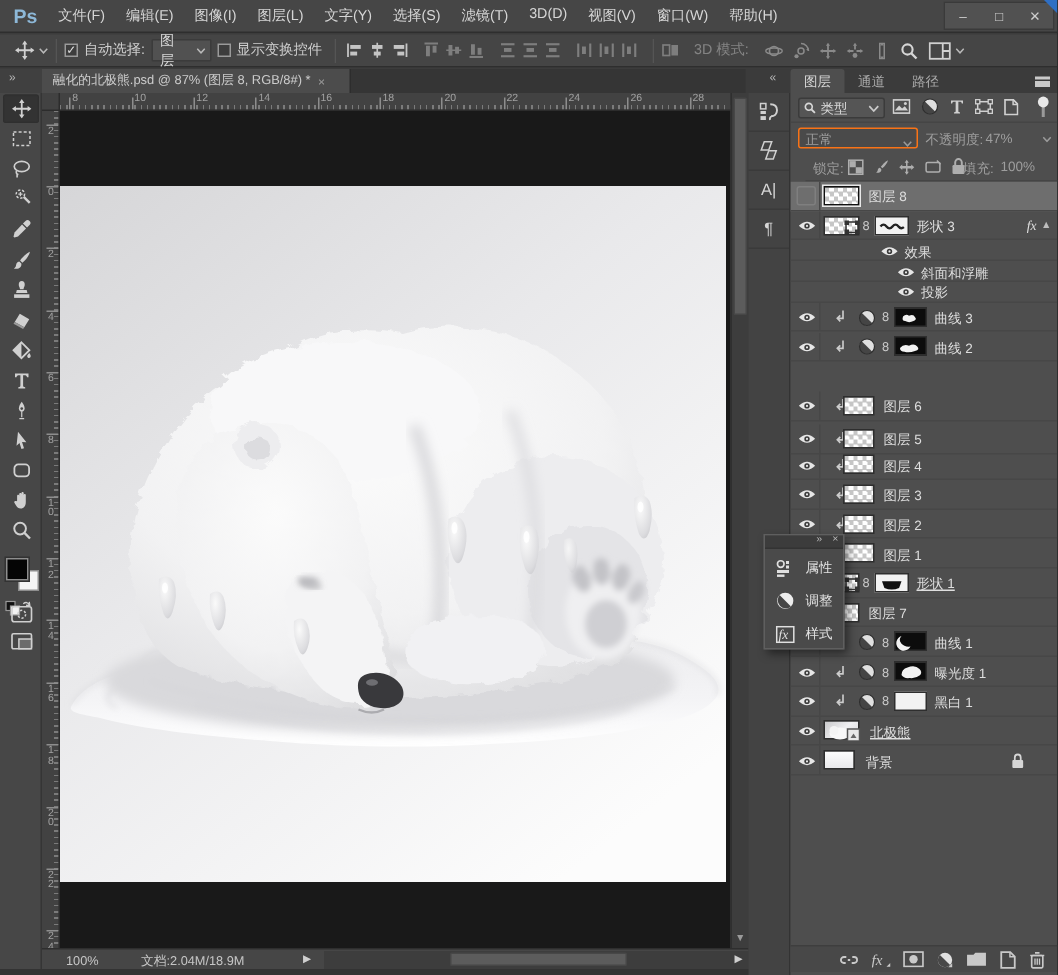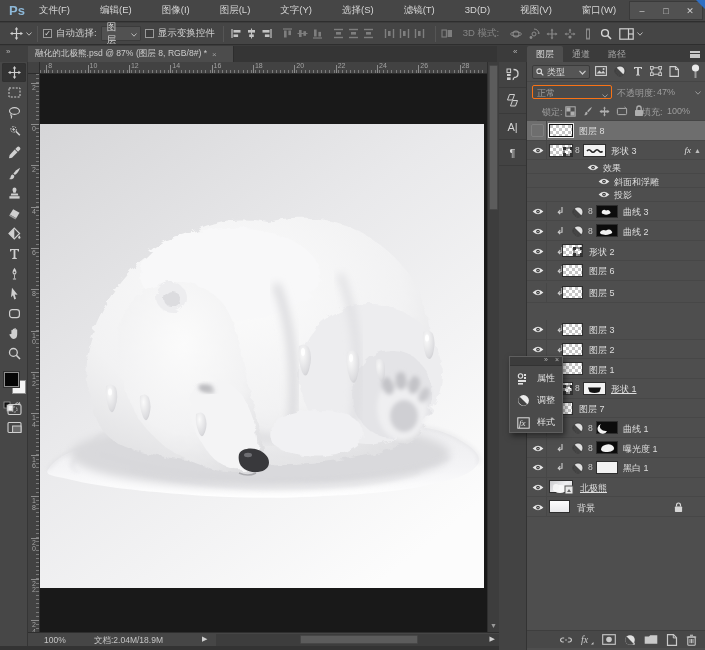--- a/index.html
+++ b/index.html
@@ -3,21 +3,21 @@
 <meta charset="utf-8">
 <style>
   * { margin:0; padding:0; box-sizing:border-box; }
   html,body { width:705px; height:650px; overflow:hidden; background:#2b2b2b; }
   body { font-family:"Liberation Sans", sans-serif; -webkit-font-smoothing:antialiased; }
   .app { position:relative; width:705px; height:650px; background:#3c3c3c; overflow:hidden; }
 
   
   .menubar { position:absolute; left:0; top:0; width:705px; height:22px; background:#464646; border-bottom:1px solid #2e2e2e; display:flex; align-items:center; }
   .ps-logo { color:#8db8d8; font-weight:bold; font-size:13px; margin:0 14px 0 9px; letter-spacing:0px; }
-  .menus { display:flex; gap:30px; font-size:9.5px; color:#d6d6d6; }
+  .menus { display:flex; gap:14px; font-size:9.5px; color:#d6d6d6; }
   .menu-item { white-space:nowrap; }
   .win-controls { position:absolute; right:2px; top:1px; height:19px; display:flex; background:#515151; border:1px solid #3a3a3a; }
   .win-btn { width:24px; height:17px; display:flex; align-items:center; justify-content:center; color:#cfcfcf; font-size:9px; }
   .blue-corner { position:absolute; right:0; top:0; width:0; height:0; border-top:9px solid #2f6fc4; border-left:9px solid transparent; }
 
   
   .optionsbar { position:absolute; left:0; top:23px; width:705px; height:22px; background:#454545; border-bottom:1px solid #2e2e2e; display:flex; align-items:center; font-size:9.5px; color:#cfcfcf; }
   .ob-sep { width:1px; height:16px; background:#383838; border-right:1px solid #555; margin:0 5px; }
   .ob-icon { display:flex; align-items:center; justify-content:center; }
   .checkbox { width:9px; height:9px; border:1px solid #9a9a9a; background:#3d3d3d; display:inline-flex; align-items:center; justify-content:center; color:#ddd; font-size:8px; line-height:1; margin-right:4px; }
@@ -886,64 +886,58 @@
               <path d="M2.45,2.45 A5,5 0 0 0 9.55,9.55 Z" fill="#454545"></path>
               <circle cx="6" cy="6" r="5" fill="none" stroke="#2e2e2e" stroke-width="0.8"></circle>
             </svg>
           </span>
           <span class="chain8" style="left:61px;top:4.35px">8</span>
           <span class="mask-black" style="left:69px;top:2.8499999999999996px;width:22px;height:13px"><svg width="20" height="12" viewBox="0 0 20 12">
               <path d="M3,7 q2.5,-3 6,-1.5 q3.5,-2 5.5,0.5 q2,2 -1.5,3 q-4,1.5 -7,0.5 q-3,0 -3,-2.5 Z" fill="#f2f2f2"></path>
             </svg></span>
           <span class="l-label" style="left:96px;top:4.35px">曲线 2</span>
         </div>
-        <div class="lrow " style="top:120.2px;height:19.7px">
+        <div class="lrow " style="top:139.9px;height:19.7px">
           <div class="eye-col"></div>
           <span class="eye" style="top:5.35px"><svg width="12" height="9" viewBox="0 0 12 9">
               <path d="M0.6,4.5 Q6,-0.8 11.4,4.5 Q6,9.8 0.6,4.5 Z" fill="#e6e6e6"></path>
               <circle cx="6" cy="4.6" r="1.8" fill="#3c3c3c"></circle>
               <circle cx="6" cy="4.6" r="0.7" fill="#e6e6e6"></circle>
             </svg></span>
           <span class="clip-arrow" style="left:28px;top:4.35px"><svg width="10" height="11" viewBox="0 0 10 11">
               <path d="M7,1 V6.2 H3.4 M5.2,4.2 L3.2,6.2 L5.2,8.2" fill="none" stroke="#cccccc" stroke-width="1.1"></path>
             </svg></span>
-          <span class="thumb" style="left:35px;top:2.8499999999999996px;width:21px;height:13px"><svg width="21" height="13">
-              <rect x="11" y="3" width="8" height="7" fill="none" stroke="#333" stroke-width="1"></rect>
-              <rect x="10" y="2" width="3" height="3" fill="#333"></rect>
-              <rect x="17" y="2" width="3" height="3" fill="#333"></rect>
-              <rect x="10" y="8" width="3" height="3" fill="#333"></rect>
-              <rect x="17" y="8" width="3" height="3" fill="#333"></rect>
-            </svg></span>
-          <span class="l-label" style="left:62px;top:4.35px">形状 2</span>
-        </div>
-        <div class="lrow " style="top:139.9px;height:19.7px">
+          <span class="thumb " style="left:35px;top:2.8499999999999996px;width:21px;height:13px"></span>
+          <span class="l-label" style="left:62px;top:4.35px">图层 6</span>
+        </div>
+        <div class="lrow " style="top:162px;height:19.7px">
           <div class="eye-col"></div>
           <span class="eye" style="top:5.35px"><svg width="12" height="9" viewBox="0 0 12 9">
               <path d="M0.6,4.5 Q6,-0.8 11.4,4.5 Q6,9.8 0.6,4.5 Z" fill="#e6e6e6"></path>
               <circle cx="6" cy="4.6" r="1.8" fill="#3c3c3c"></circle>
               <circle cx="6" cy="4.6" r="0.7" fill="#e6e6e6"></circle>
             </svg></span>
           <span class="clip-arrow" style="left:28px;top:4.35px"><svg width="10" height="11" viewBox="0 0 10 11">
               <path d="M7,1 V6.2 H3.4 M5.2,4.2 L3.2,6.2 L5.2,8.2" fill="none" stroke="#cccccc" stroke-width="1.1"></path>
             </svg></span>
           <span class="thumb " style="left:35px;top:2.8499999999999996px;width:21px;height:13px"></span>
-          <span class="l-label" style="left:62px;top:4.35px">图层 6</span>
-        </div>
-        <div class="lrow " style="top:162px;height:19.7px">
+          <span class="l-label" style="left:62px;top:4.35px">图层 5</span>
+        </div>
+        <div class="lrow " style="top:179.29999999999998px;height:19.7px">
           <div class="eye-col"></div>
           <span class="eye" style="top:5.35px"><svg width="12" height="9" viewBox="0 0 12 9">
               <path d="M0.6,4.5 Q6,-0.8 11.4,4.5 Q6,9.8 0.6,4.5 Z" fill="#e6e6e6"></path>
               <circle cx="6" cy="4.6" r="1.8" fill="#3c3c3c"></circle>
               <circle cx="6" cy="4.6" r="0.7" fill="#e6e6e6"></circle>
             </svg></span>
           <span class="clip-arrow" style="left:28px;top:4.35px"><svg width="10" height="11" viewBox="0 0 10 11">
               <path d="M7,1 V6.2 H3.4 M5.2,4.2 L3.2,6.2 L5.2,8.2" fill="none" stroke="#cccccc" stroke-width="1.1"></path>
             </svg></span>
           <span class="thumb " style="left:35px;top:2.8499999999999996px;width:21px;height:13px"></span>
-          <span class="l-label" style="left:62px;top:4.35px">图层 5</span>
+          <span class="l-label" style="left:62px;top:4.35px">图层 4</span>
         </div>
         <div class="lrow " style="top:198.99999999999997px;height:19.7px">
           <div class="eye-col"></div>
           <span class="eye" style="top:5.35px"><svg width="12" height="9" viewBox="0 0 12 9">
               <path d="M0.6,4.5 Q6,-0.8 11.4,4.5 Q6,9.8 0.6,4.5 Z" fill="#e6e6e6"></path>
               <circle cx="6" cy="4.6" r="1.8" fill="#3c3c3c"></circle>
               <circle cx="6" cy="4.6" r="0.7" fill="#e6e6e6"></circle>
             </svg></span>
           <span class="clip-arrow" style="left:28px;top:4.35px"><svg width="10" height="11" viewBox="0 0 10 11">
               <path d="M7,1 V6.2 H3.4 M5.2,4.2 L3.2,6.2 L5.2,8.2" fill="none" stroke="#cccccc" stroke-width="1.1"></path>

